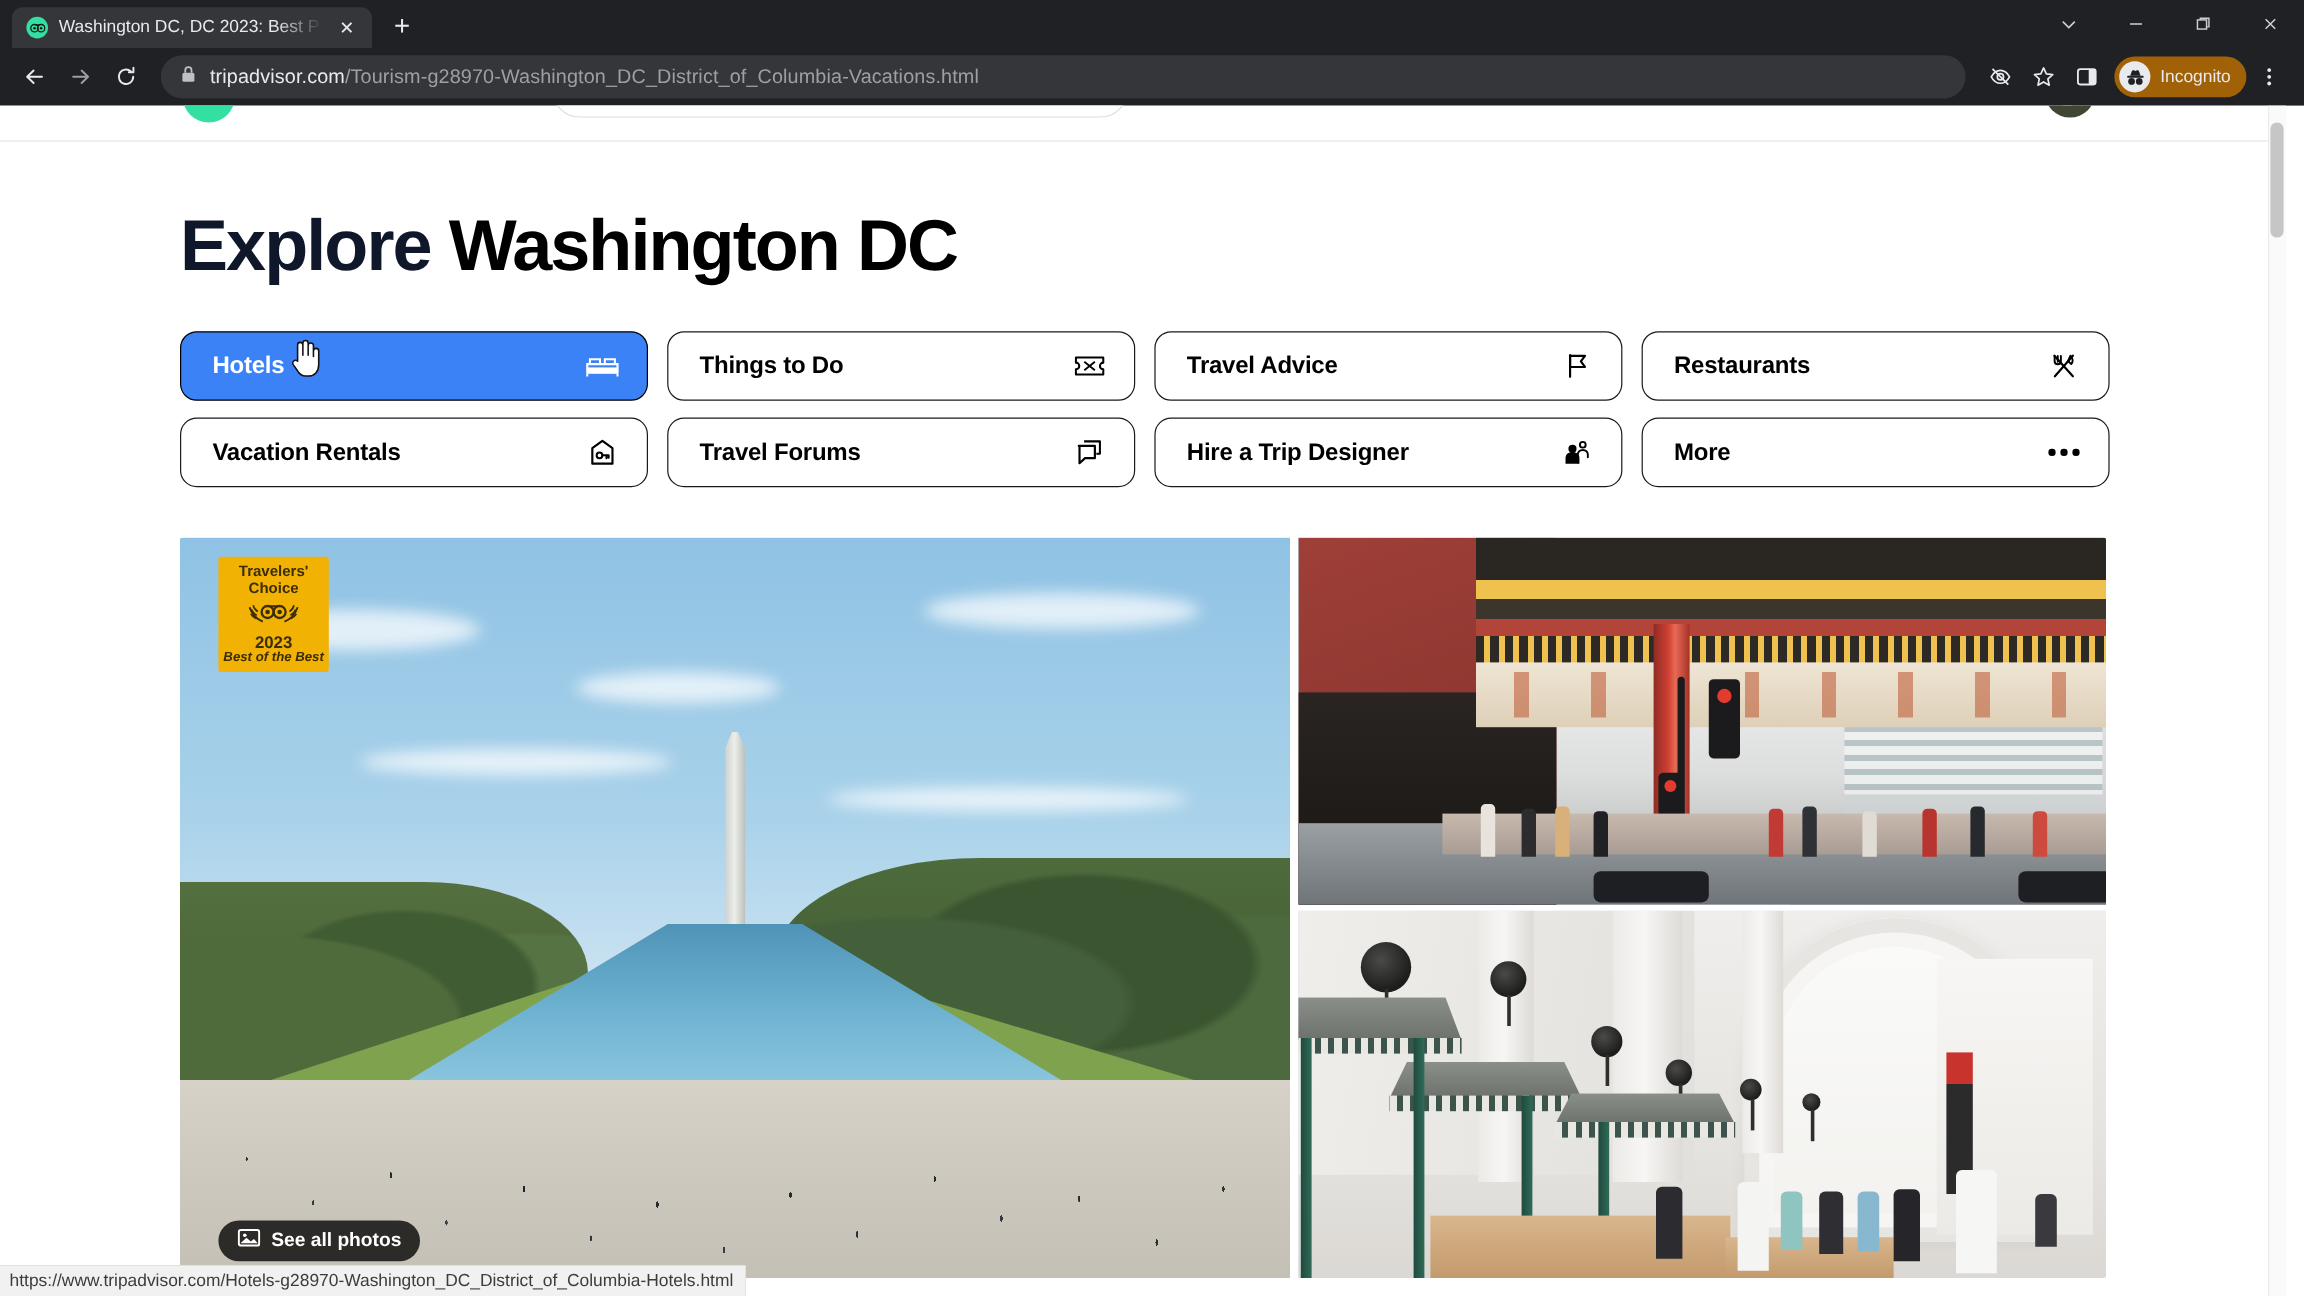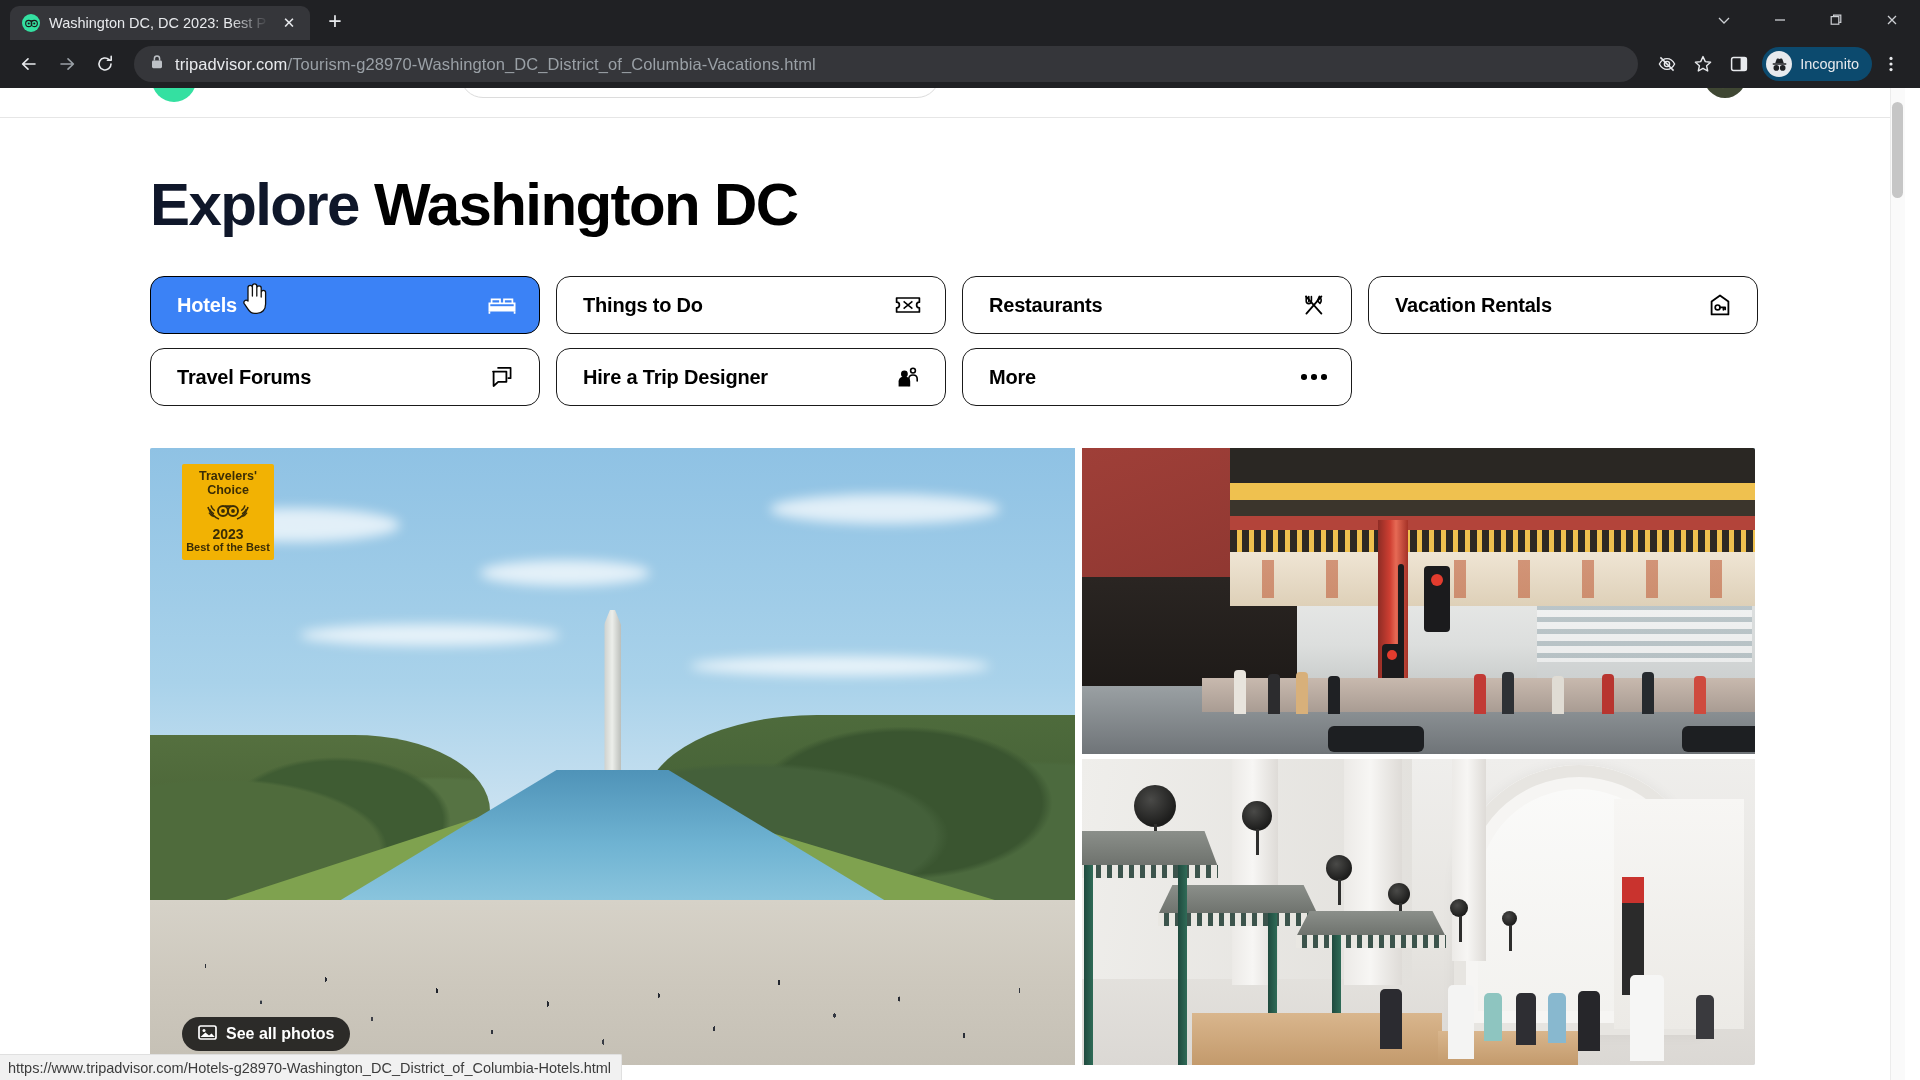--- a/index.html
+++ b/index.html
@@ -63,21 +63,21 @@
     margin: 0 8px; min-width: 0;
   }
   .omni-url { font-size: 16.5px; color: #9aa0a6; white-space: nowrap; overflow: hidden;
               text-overflow: ellipsis; letter-spacing: .1px; }
   .omni-url b { color: #e8eaed; font-weight: 400; }
   .tb-icons { display: flex; align-items: center; gap: 2px; }
   .tb-ic { width: 34px; height: 34px; display: flex; align-items: center;
            justify-content: center; color: #e8eaed; }
   .incognito-pill {
     height: 34px; display: flex; align-items: center; gap: 8px;
-    padding: 0 13px 0 4px; border-radius: 17px; background: #0c4a6e; margin-left: 4px;
+    padding: 0 13px 0 4px; border-radius: 17px; background: #a16207; margin-left: 4px;
   }
   .inc-avatar {
     width: 26px; height: 26px; border-radius: 50%; background: #e8eaed;
     display: flex; align-items: center; justify-content: center; flex: none;
   }
   .inc-label { color: #e8eaed; font-size: 14.5px; white-space: nowrap; }
 
   
   #viewport {
     position: absolute; left: 0; top: 88px; width: 1920px; height: 992px;
@@ -218,21 +218,21 @@
   .tc-badge {
     position: absolute; left: 32px; top: 16px; width: 92px; height: 96px;
     background: #f2b203; color: #3b2d05; border-radius: 2px;
     display: flex; flex-direction: column; align-items: center;
     justify-content: center; gap: 1px; text-align: center;
     font-weight: 700; line-height: 1.02;
   }
   .tc-badge .l1 { font-size: 12.5px; }
   .tc-badge .owl { margin: 2px 0 1px; }
   .tc-badge .yr { font-size: 14px; }
-  .tc-badge .l3 { font-size: 11px; }
+  .tc-badge .l3 { font-size: 11px; font-style: italic; }
 
   .seeall {
     position: absolute; left: 32px; bottom: 14px; height: 34px;
     background: rgba(0,0,0,.78); color: #fff; border-radius: 17px;
     display: flex; align-items: center; gap: 9px; padding: 0 16px;
     font-size: 16px; font-weight: 700;
   }
 
   
   .ct-sky { position: absolute; inset: 0; background: linear-gradient(#7fc2e8, #bcdcf0 60%, #dfeef7); }
@@ -482,20 +482,29 @@
           <div class="navbtn-pill">
             <span class="np-label">Things to Do</span>
             <span class="np-icon">
               <svg width="26" height="20" viewBox="0 0 26 20">
                 <path d="M1.6 3 h22.8 v4.2 a2.8 2.8 0 0 0 0 5.6 V17 H1.6 v-4.2 a2.8 2.8 0 0 0 0 -5.6 Z" fill="none" stroke="currentColor" stroke-width="1.7" stroke-linejoin="round"></path>
                 <path d="M8.6 6.4 L17.4 13.6 M17.4 6.4 L8.6 13.6" stroke="currentColor" stroke-width="1.5"></path>
               </svg>
             </span>
           </div>
 
+          <div class="navbtn-pill">
+            <span class="np-label">Travel Advice</span>
+            <span class="np-icon">
+              <svg width="24" height="24" viewBox="0 0 24 24">
+                <path d="M6.4 3 V21" stroke="currentColor" stroke-width="1.8" stroke-linecap="round"></path>
+                <path d="M6.4 3.6 h12.4 l-3.4 4.6 l3.4 4.6 H6.4 Z" fill="none" stroke="currentColor" stroke-width="1.8" stroke-linejoin="round"></path>
+              </svg>
+            </span>
+          </div>
 
           <div class="navbtn-pill">
             <span class="np-label">Restaurants</span>
             <span class="np-icon">
               <svg width="24" height="24" viewBox="0 0 24 24">
                 <path d="M4 3.4 L19.4 20.6" stroke="currentColor" stroke-width="1.8" stroke-linecap="round"></path>
                 <path d="M19.4 3.4 L4.4 20.6" stroke="currentColor" stroke-width="1.8" stroke-linecap="round"></path>
                 <path d="M17.4 3.4 c2.2 2.2 2.4 5.2 .6 7 l-2.6 -2.6 Z" fill="none" stroke="currentColor" stroke-width="1.6" stroke-linejoin="round"></path>
                 <path d="M4.2 3.6 V8 a2.6 2.6 0 0 0 5.2 0 V3.6 M6.8 3.6 V8.4" fill="none" stroke="currentColor" stroke-width="1.6" stroke-linecap="round"></path>
               </svg>

